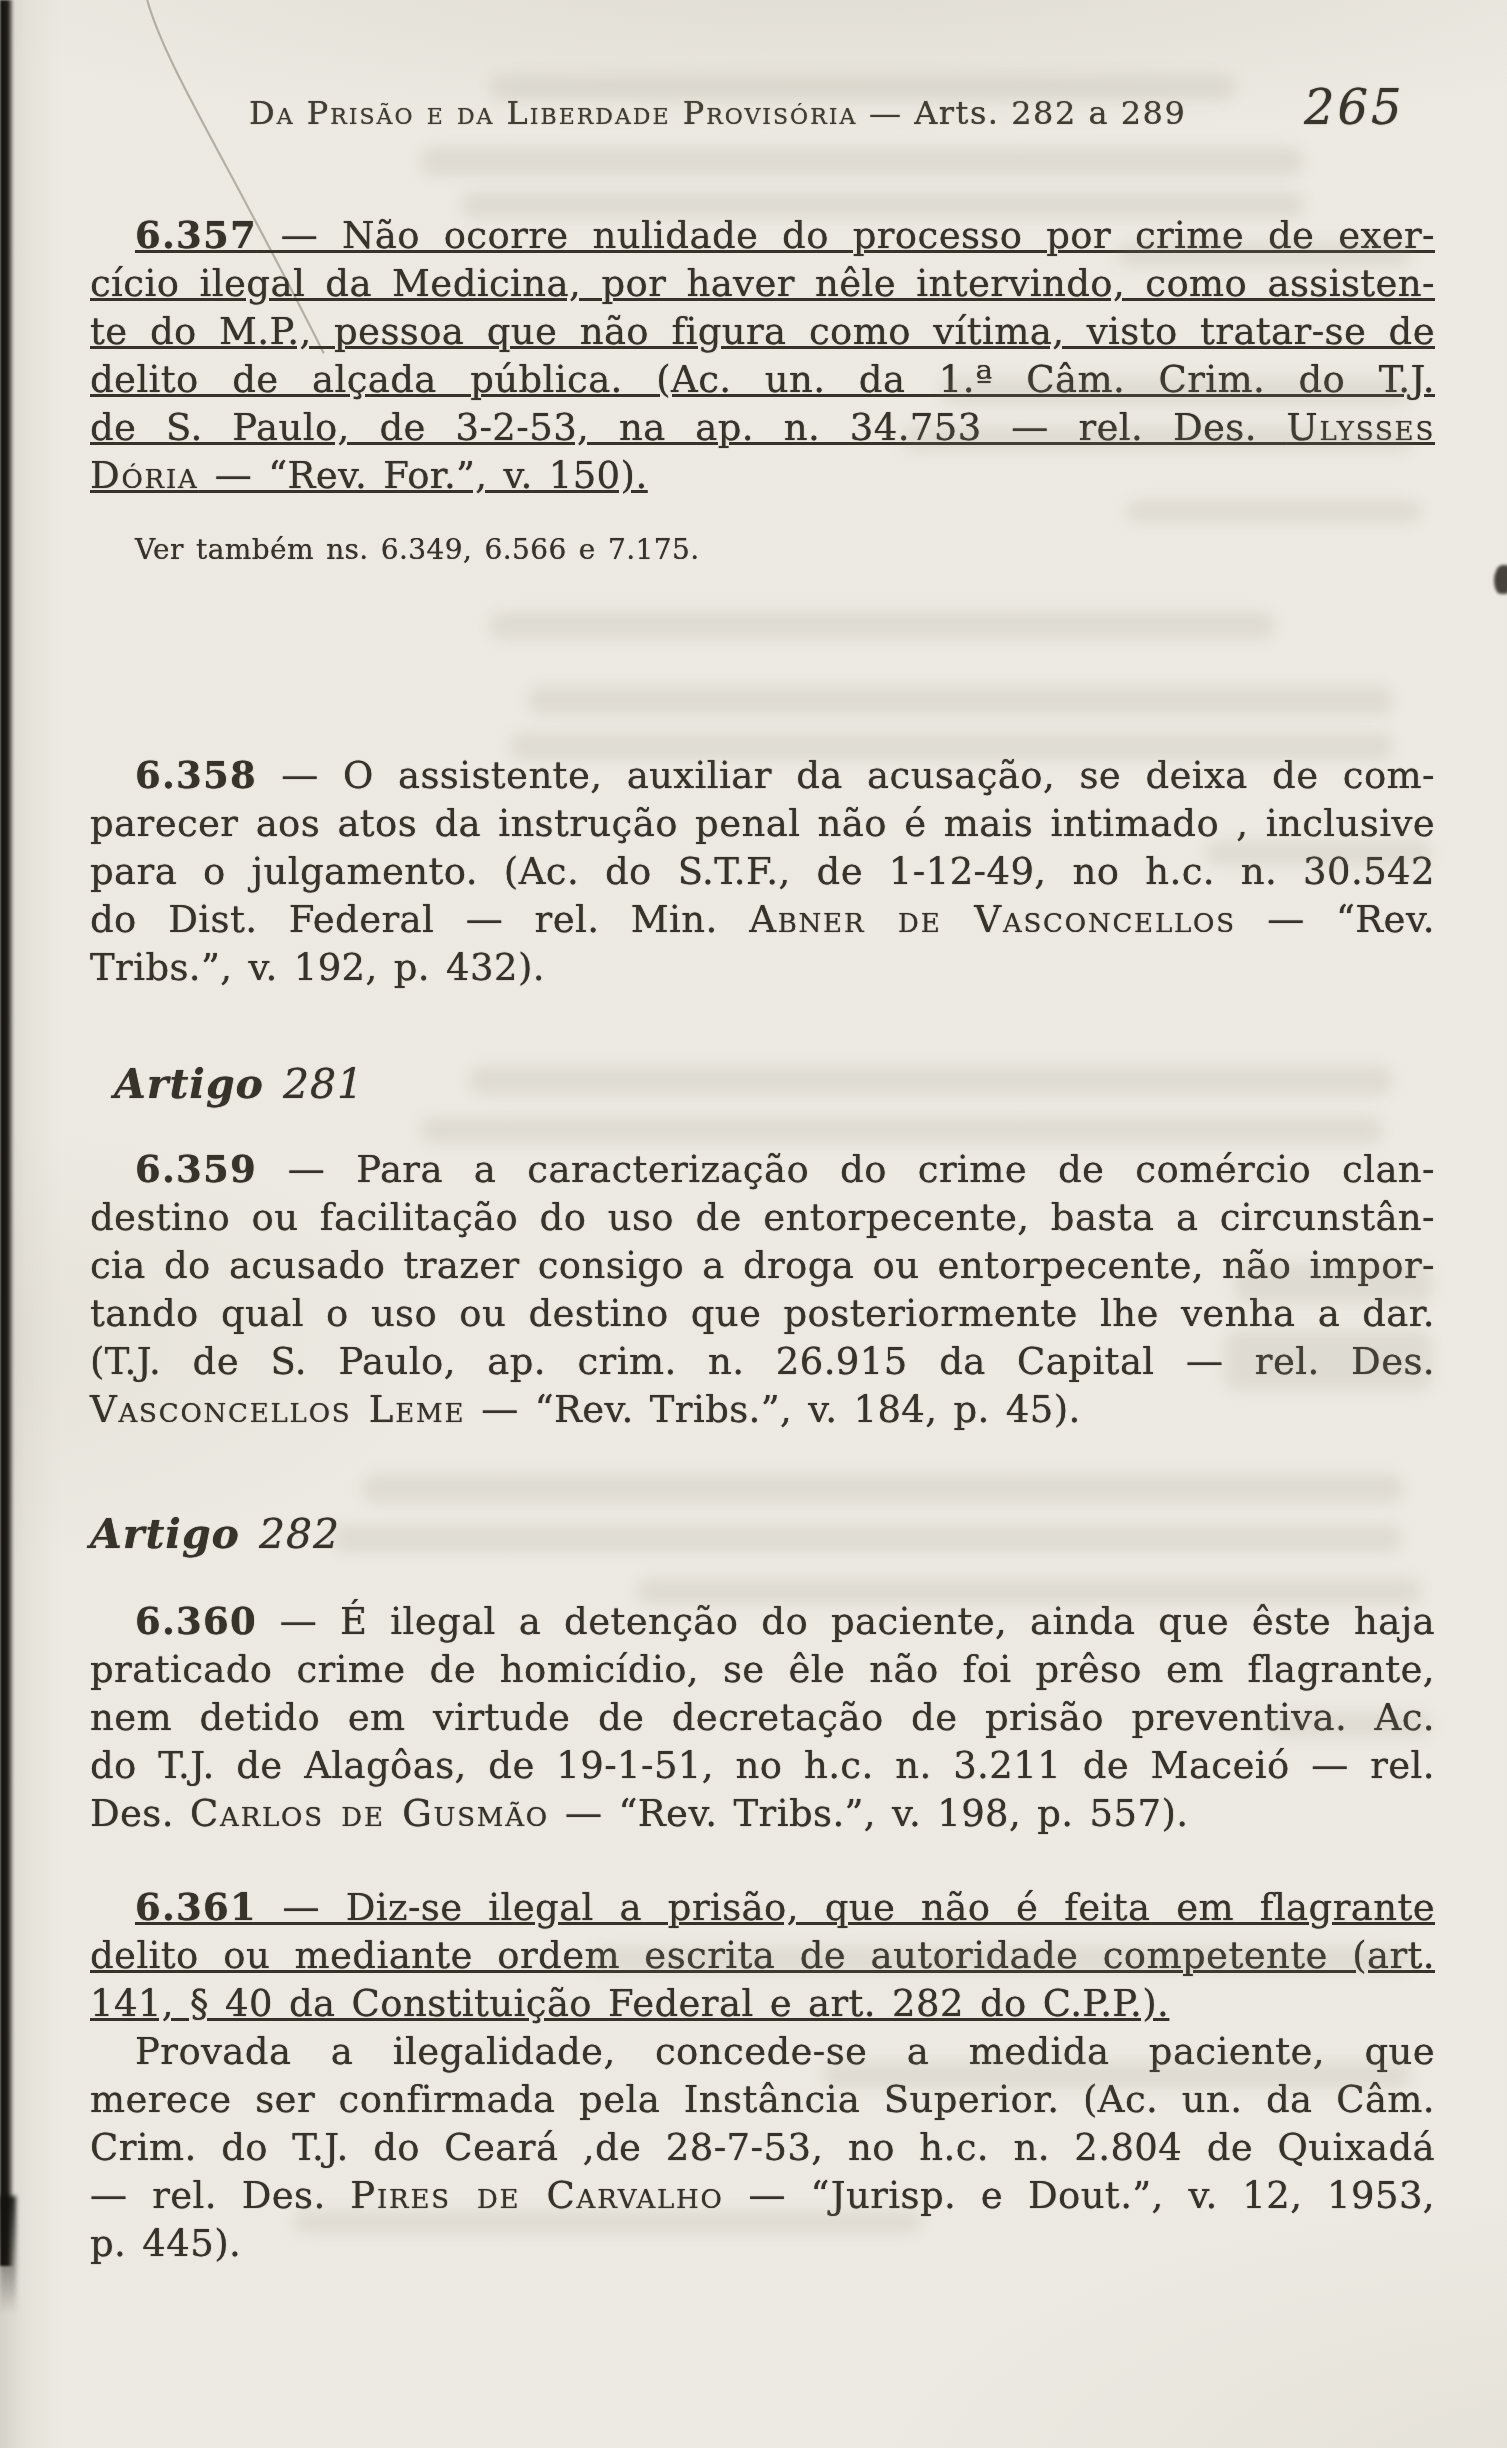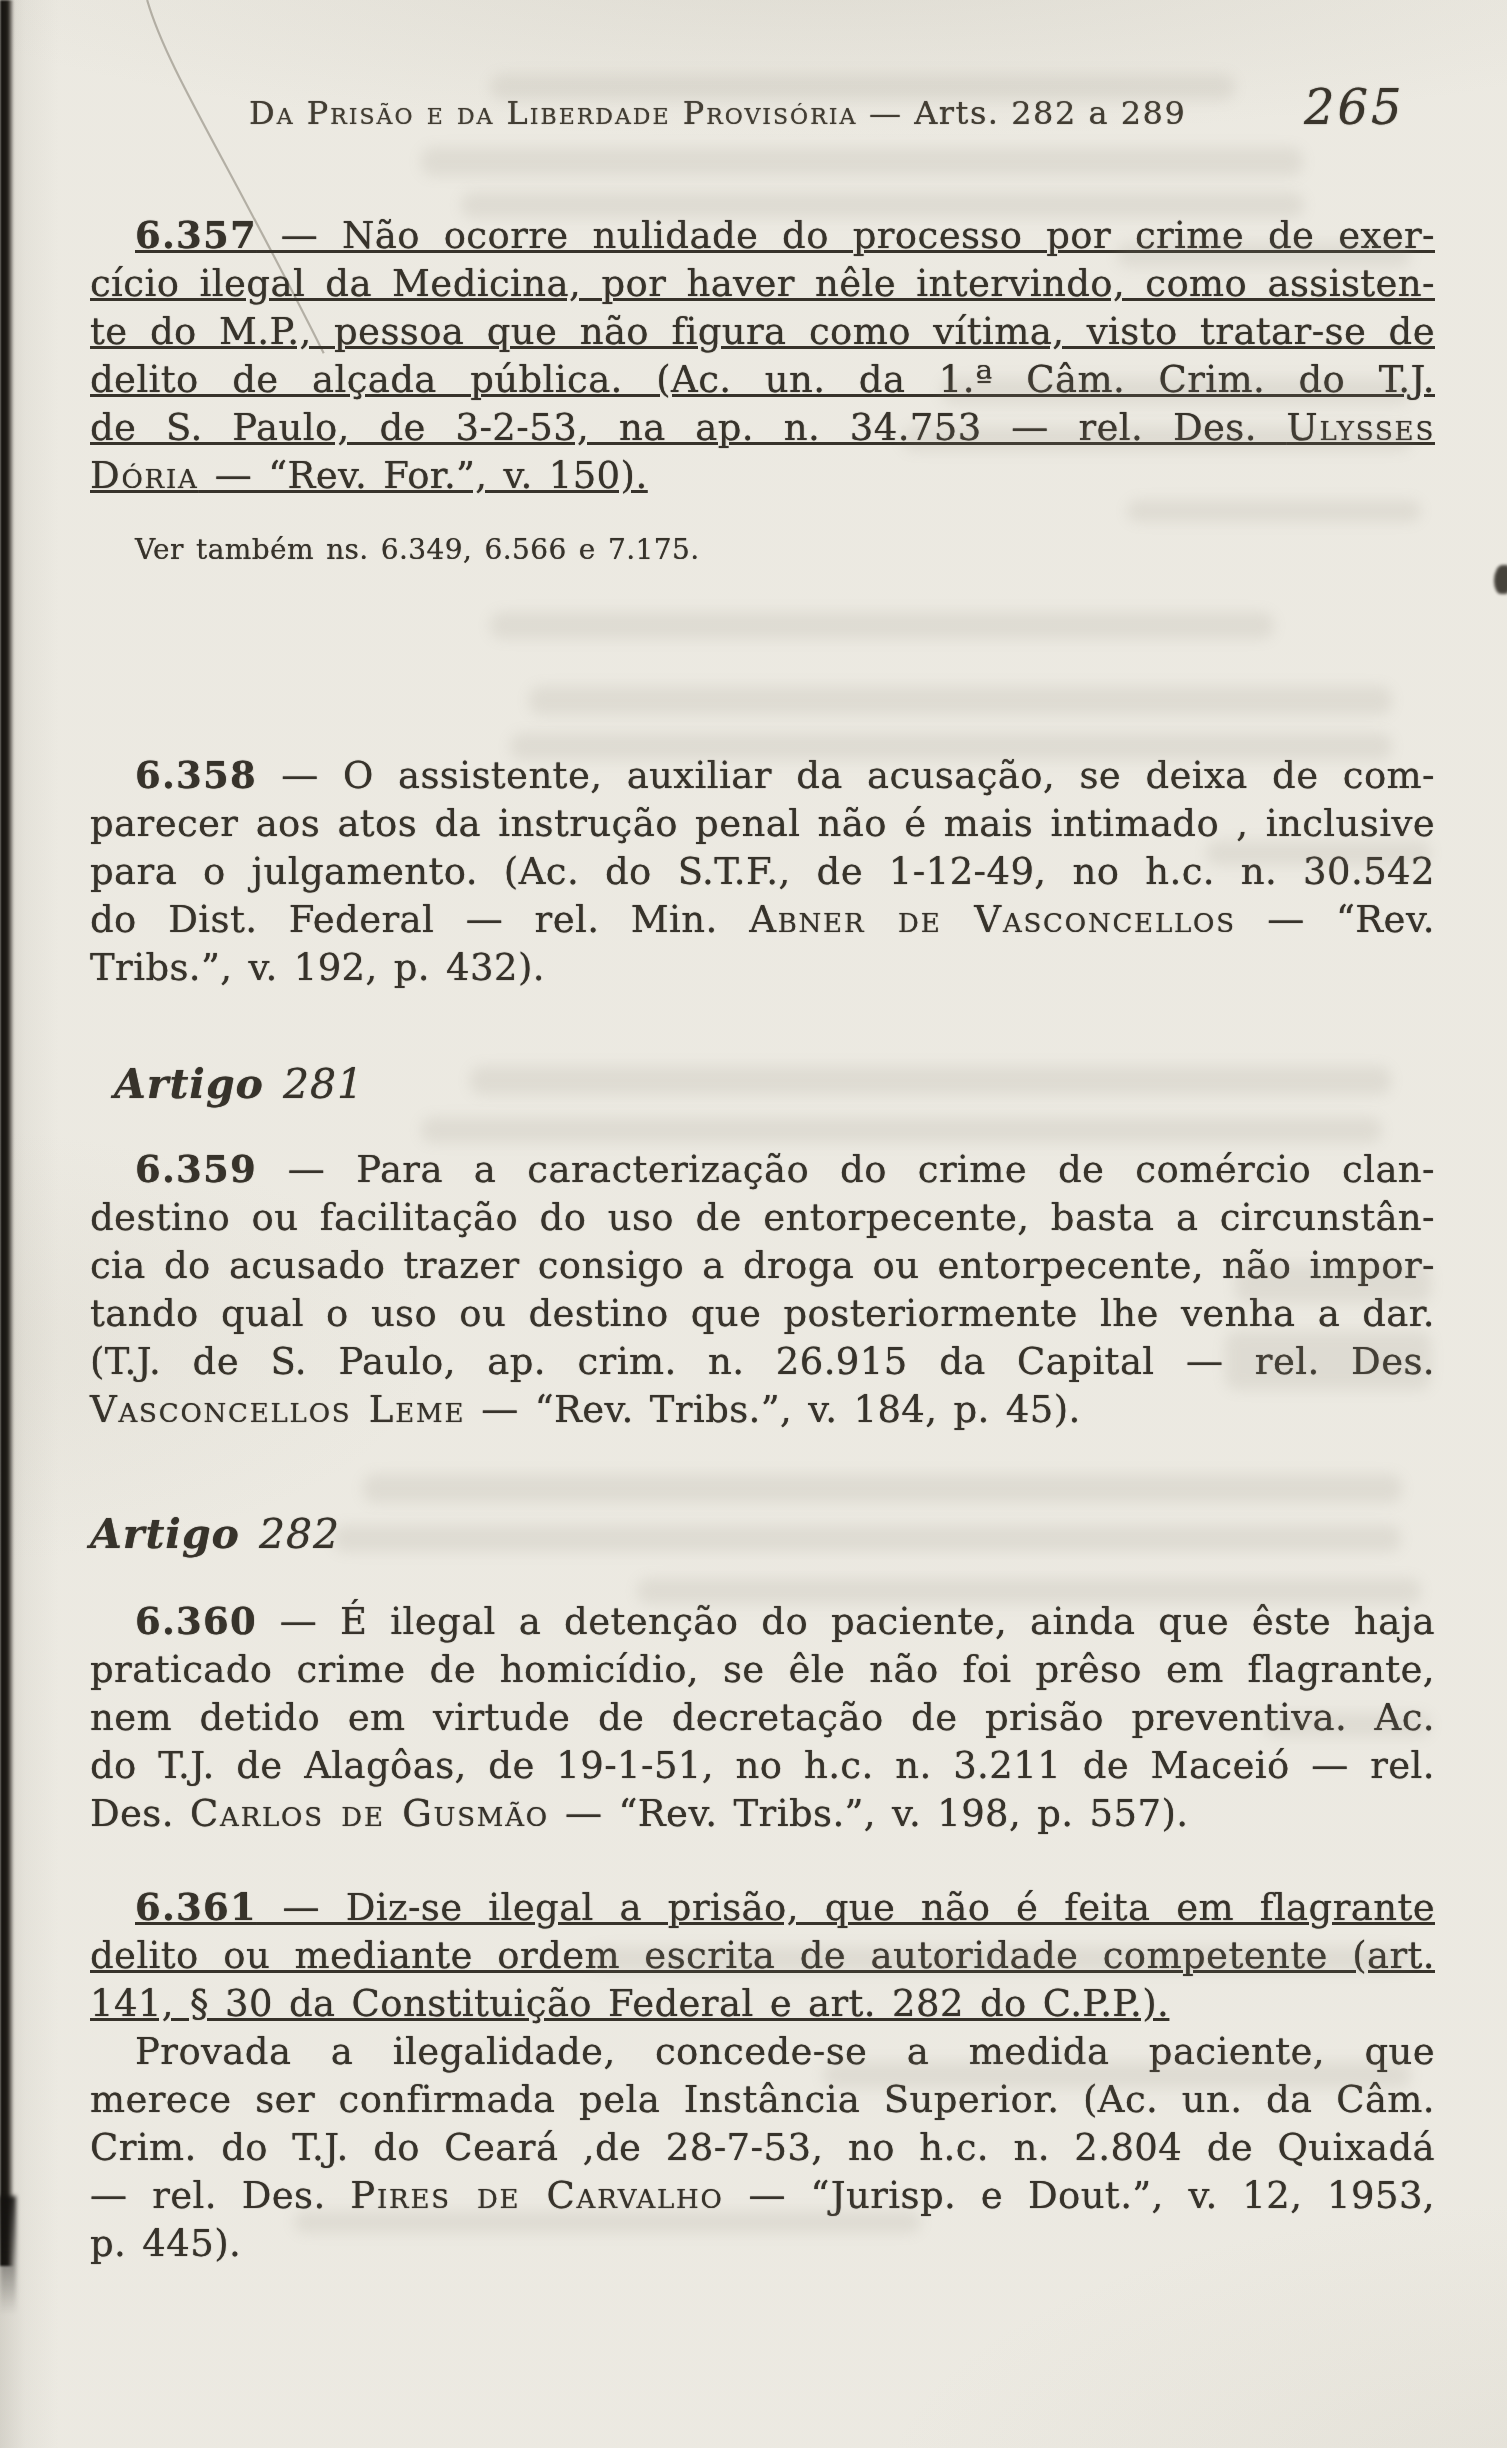--- a/index.html
+++ b/index.html
@@ -131,21 +131,21 @@
       <div class="block paragraph" style="top: 1597px;">
         <div class="line indent"><span class="num">6.360</span><span> — É ilegal a detenção do paciente, ainda que êste haja</span></div>
         <div class="line"><span>praticado crime de homicídio, se êle não foi prêso em flagrante,</span></div>
         <div class="line"><span>nem detido em virtude de decretação de prisão preventiva.  Ac.</span></div>
         <div class="line"><span>do T.J. de Alagôas, de 19-1-51, no h.c. n. 3.211 de Maceió — rel.</span></div>
         <div class="line last"><span>Des. </span><span class="sc">Carlos de Gusmão</span><span> — “Rev. Tribs.”, v. 198, p. 557).</span></div>
       </div>
       <div class="block paragraph" style="top: 1883px; text-decoration: underline;">
         <div class="line indent"><span class="num">6.361</span><span> — Diz-se ilegal a prisão, que não é feita em flagrante</span></div>
         <div class="line"><span>delito ou mediante ordem escrita de autoridade competente (art.</span></div>
-        <div class="line last"><span>141, § 30 da Constituição Federal e art. 282 do C.P.P.).</span></div>
+        <div class="line last"><span>141, § 40 da Constituição Federal e art. 282 do C.P.P.).</span></div>
       </div>
       <div class="block paragraph" style="top: 2028px;">
         <div class="line indent"><span>Provada a ilegalidade, concede-se a medida paciente, que</span></div>
         <div class="line"><span>merece ser confirmada pela Instância Superior. (Ac. un. da Câm.</span></div>
         <div class="line"><span>Crim. do T.J. do Ceará ,de 28-7-53, no h.c. n. 2.804 de Quixadá</span></div>
         <div class="line"><span>— rel. Des. </span><span class="sc">Pires de Carvalho</span><span> — “Jurisp. e Dout.”, v. 12, 1953,</span></div>
         <div class="line last"><span>p. 445).</span></div>
       </div>
     </div>
 

